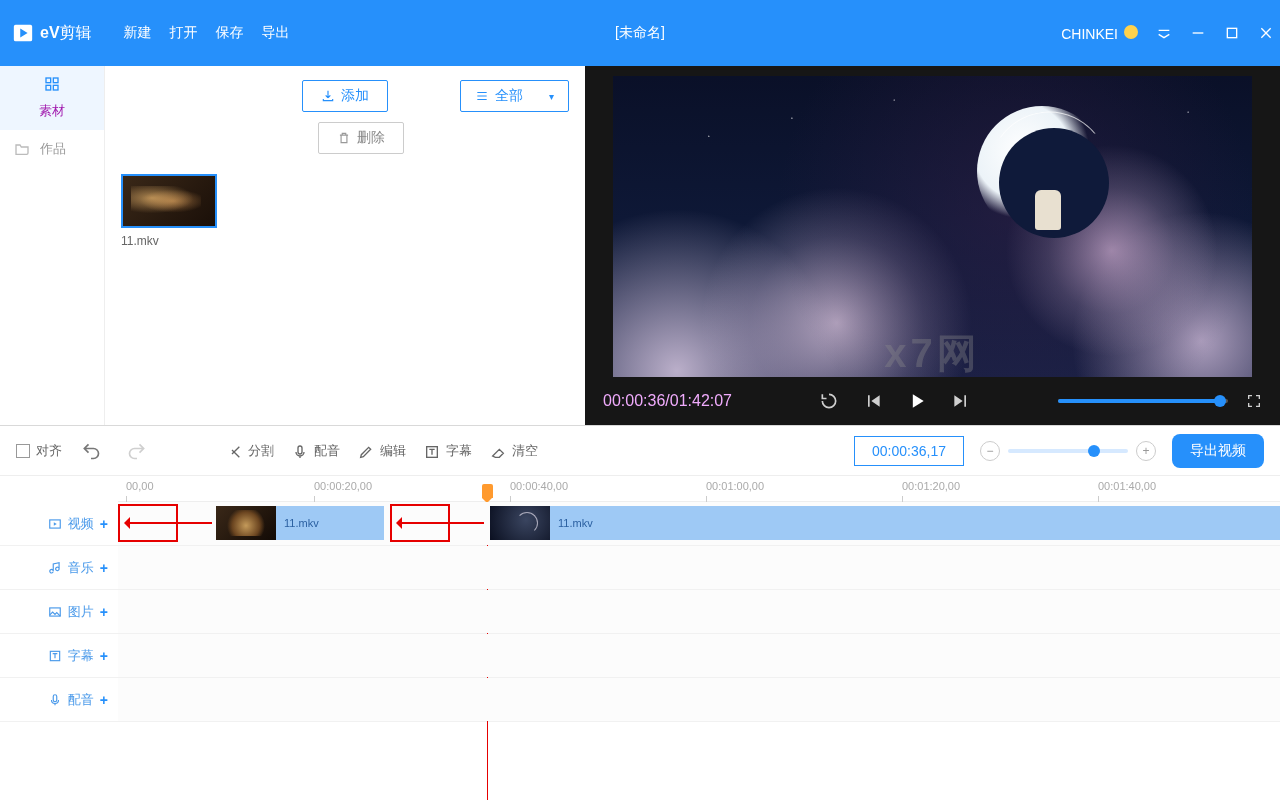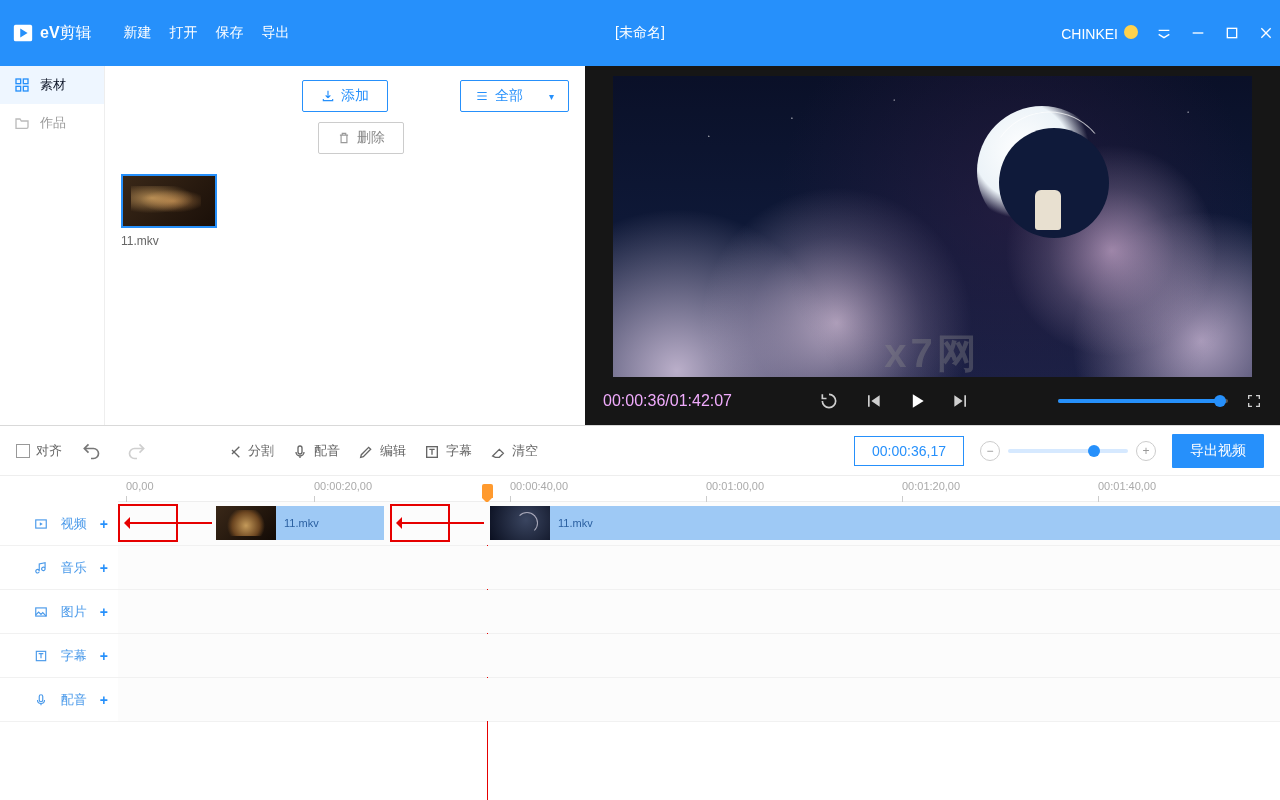--- a/index.html
+++ b/index.html
@@ -13,21 +13,21 @@
 .menu-item { cursor: pointer; }
 .doc-title { position: absolute; left: 50%; transform: translateX(-50%); }
 .title-right { position: absolute; right: 6px; display: flex; align-items: center; gap: 18px; }
 .user-badge { width: 14px; height: 14px; border-radius: 50%; background: #ffd24d; display: inline-block; margin-left: 6px; }
 .win-btn { width: 16px; height: 16px; cursor: pointer; }
 
 
 .upper { display: flex; height: 360px; border-bottom: 1px solid #d9d9d9; }
 .sidebar { width: 105px; background: #fff; border-right: 1px solid #eee; }
 .sb-item { display: flex; align-items: center; gap: 10px; padding: 10px 14px; font-size: 13px; color: #999; cursor: pointer; }
-.sb-item.active { color: #0f172a; background: #eef6ff; }
+.sb-item.active { color: #a21caf; background: #eef6ff; flex-direction: column; }
 .sb-icon { width: 16px; height: 16px; }
 
 .media-panel { flex: 1; padding: 14px 16px; background: #fff; position: relative; }
 .media-toolbar { display: flex; gap: 10px; align-items: center; flex-direction: column; }
 .btn { display: flex; align-items: center; gap: 6px; border: 1px solid #2690fb; color: #2690fb; background: #fff; padding: 6px 18px; font-size: 14px; cursor: pointer; border-radius: 2px; }
 .btn-del { border-color: #ccc; color: #888; margin-left: 32px; }
 .btn-filter { position: absolute; right: 16px; top: 14px; padding: 6px 14px; }
 .btn-filter .chev { margin-left: 20px; font-size: 10px; color: #2690fb;}
 .media-grid { margin-top: 20px; display: flex; gap: 14px; }
 .media-item { width: 96px; }
@@ -72,30 +72,30 @@
 .hist-btn { width:34px; height:34px; display:flex; align-items:center; justify-content:center; cursor:pointer;}
 .tl-tools { display: flex; gap: 18px; margin-left: 60px; }
 .tool { display:flex; align-items:flex-end; gap:6px; font-size:13px; color:#666; cursor:pointer;}
 .tool svg{width:16px;height:16px;}
 .tl-right { margin-left: auto; display:flex; align-items:center; gap: 16px;}
 .time-input { border:1px solid #2690fb; color:#2690fb; padding:6px 14px; font-size:14px; background:#fff; width:110px; text-align:center;}
 .zoom { display:flex; align-items:center; gap:8px;}
 .zoom-track{ width:120px; height:4px; background:#d6e9ff; position:relative; border-radius:2px;}
 .zoom-thumb{ position:absolute; left:80px; top:-4px; width:12px; height:12px; border-radius:50%; background:#2690fb;}
 .zbtn{ width:20px;height:20px; border:1px solid #ccc; border-radius:50%; display:flex; align-items:center;justify-content:center; color:#999; font-size:12px; cursor:pointer;}
-.export-btn{ background:#2690fb; color:#fff; border:none; padding:8px 18px; font-size:14px; border-radius:1px; cursor:pointer;}
+.export-btn{ background:#2690fb; color:#fff; border:none; padding:8px 18px; font-size:14px; border-radius:8px; cursor:pointer;}
 
 
 .timeline { position:relative; height: 340px; }
 .ruler { height: 26px; border-bottom:1px solid #eee; position:relative; margin-left:118px; font-size:11px; color:#aaa;}
 .ruler-mark{ position:absolute; top:4px; }
 .ruler-mark::after{content:"";position:absolute;left:0;top:16px;width:1px;height:6px;background:#ccc;}
 .tracks { }
 .track { height: 44px; display:flex; border-bottom:1px solid #f1f1f1;}
-.track-head { width:118px; display:flex; align-items:center; justify-content:flex-end; gap:13px; padding-right:10px; font-size:13px; color:#4b9aea;}
+.track-head { width:118px; display:flex; align-items:center; justify-content:flex-end; gap:6px; padding-right:10px; font-size:13px; color:#4b9aea;}
 .track-head svg{width:14px;height:14px;}
 .plus{ color:#2690fb; font-size:14px; font-weight:700;}
 .track-area { flex:1; position:relative; background:#fcfcfc;}
 .clip { position:absolute; top:4px; height:34px; background:#9ec9f5; display:flex; align-items:center; font-size:11px; color:#2a5fa0;}
 .clip-thumb{ width:60px; height:34px; background:linear-gradient(135deg,#3a2818,#120a05); margin-right:8px; position:relative;}
 .clip1 .clip-thumb::after{content:"";position:absolute;left:8px;top:4px;width:44px;height:26px;background:radial-gradient(circle at 50% 60%,#c49a5a,#6b4520 50%,transparent 70%);}
 .clip2 .clip-thumb{ background:radial-gradient(circle at 60% 40%,#3a4560,#0a0f20);}
 .clip2 .clip-thumb::after{content:"";position:absolute;left:26px;top:6px;width:20px;height:20px;border:1px solid #aab; border-radius:50%; border-left-color:transparent;border-bottom-color:transparent;}
 .red-box{ position:absolute; border:2px solid #e60000; }
 .red-arrow{ position:absolute; height:2px; background:#e60000;}

